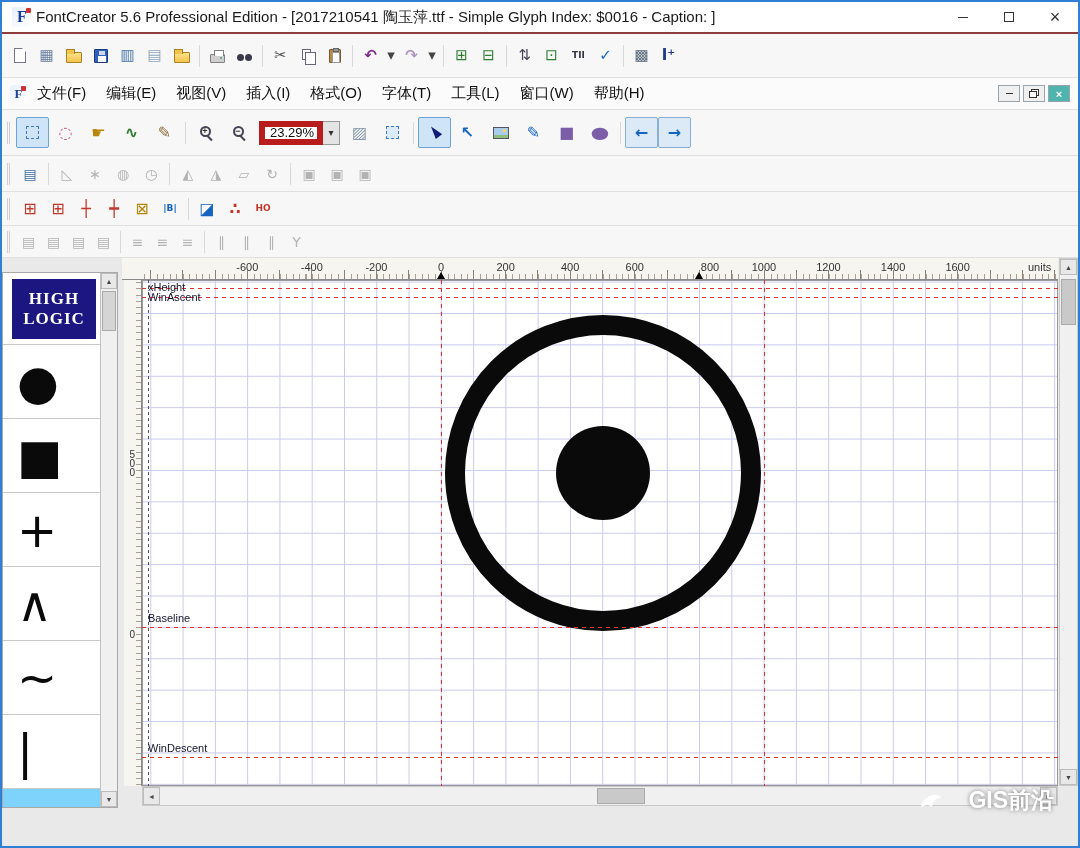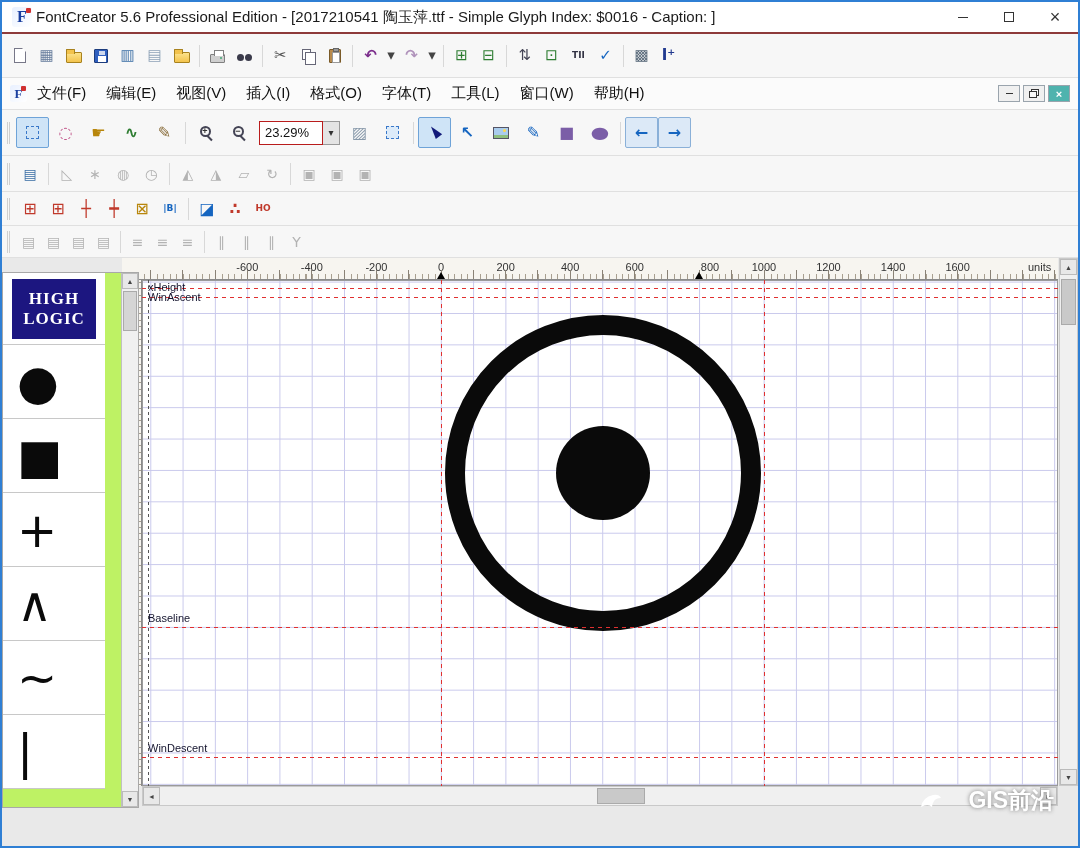--- a/index.html
+++ b/index.html
@@ -50,21 +50,21 @@
   .tb-btn.framed { background:#dce9f7; border-color:#8ab0d8; }
   .tb-btn.disabled .gl { color:#b3b3b3 !important; }
   .gl { font-size:16px; line-height:1; font-family:"DejaVu Sans",sans-serif; color:#444; }
   .tb1 .gl { font-size:15px; }
   .tb3 .gl, .tb5 .gl { font-size:14px; }
   .gl.small { font-size:9px; font-weight:bold; letter-spacing:0; }
   .tb-sep { width:1px; height:22px; background:#d8d8d8; margin:0 4px; flex:0 0 1px; }
   .tb-grip { width:3px; height:22px; border-left:1px solid #cfcfcf; border-right:1px solid #cfcfcf; margin:0 6px 0 1px; flex:0 0 3px; }
 
   .zoom-combo { display:flex; align-items:center; height:24px; margin:0 3px; }
-  .zoom-val { width:64px; height:24px; background:#fff; border:1px solid #b91c1c; font-size:13px; color:#111;
+  .zoom-val { width:64px; height:24px; background:#fff; border:6px solid #b91c1c; font-size:13px; color:#111;
               padding:0 5px; display:flex; align-items:center; }
   .zoom-drop { width:17px; height:24px; background:#e4e4e4; border:1px solid #999; border-left:none;
                display:flex; align-items:center; justify-content:center; font-size:10px; color:#333; }
 
   
   .ci { display:block; position:relative; }
   .ic-page { width:12px; height:15px; background:#fff; border:1px solid #778; }
   .ic-page::after { content:""; position:absolute; top:-1px; right:-1px; width:0; height:0;
                     border-top:4px solid #f7f7f7; border-left:4px solid transparent; }
   .ic-folder { width:16px; height:11px; background:linear-gradient(#fce28a,#f3c34d); border:1px solid #a8821e; border-radius:1px; margin-top:4px; }
@@ -107,21 +107,21 @@
   .hnum { position:absolute; top:3px; transform:translateX(-50%); font-size:11px; color:#333; }
   .units { position:absolute; left:886px; top:3px; font-size:11px; color:#333; }
   .adv-mark { position:absolute; bottom:0; width:0; height:0; transform:translateX(-50%);
               border-left:4px solid transparent; border-right:4px solid transparent; border-bottom:7px solid #000; z-index:3; }
   .ruler-corner { position:absolute; left:120px; top:0; width:20px; height:22px; background:#f7f5f0; border-bottom:1px solid #8a8a8a; }
   .vruler { position:absolute; left:122px; top:22px; width:18px; height:506px; background:#f7f5f0; border-right:1px solid #8a8a8a; }
   .vruler::before { content:""; position:absolute; top:1.6px; bottom:0; right:0; width:5px;
                     background:repeating-linear-gradient(to bottom,#a89f90 0 1px,transparent 1px 6.28px); }
   .vnum { position:absolute; right:6px; font-size:10px; line-height:9px; white-space:pre; color:#333; text-align:center; }
 
-  .panel { position:absolute; left:0; top:14px; width:137px; height:536px; background:#bef264; border:1px solid #a8a8a8; }
+  .panel { position:absolute; left:0; top:14px; width:116px; height:536px; background:#7dd3fc; border:1px solid #a8a8a8; }
   .pal-cells { position:absolute; left:0; top:0; bottom:0; width:102px; display:flex; flex-direction:column; overflow:hidden; }
   .pal-cell { flex:0 0 74px; border-bottom:1px solid #c8c8c8; display:flex; align-items:center; padding-left:14px; background:#fff; }
   .pal-cell.logo-cell { flex:0 0 72px; padding:0; align-items:center; justify-content:center; }
   .hl-logo { width:84px; height:60px; background:#1c1680; color:#fff; display:flex; flex-direction:column;
              align-items:center; justify-content:center; font-family:"Liberation Serif",serif; font-weight:bold;
              font-size:17px; line-height:1.15; letter-spacing:1px; }
   .pchar { font-size:48px; color:#0a0a0a; font-family:"DejaVu Sans",sans-serif; line-height:1; }
   .pal-scroll { position:absolute; right:0; top:0; bottom:0; width:17px; background:#f0f0f0; border-left:1px solid #c0c0c0; }
   .sb-btn { position:absolute; left:0; right:0; height:16px; background:#e8e8e8; border:1px solid #bbb;
             display:flex; align-items:center; justify-content:center; font-size:7px; color:#444; }

